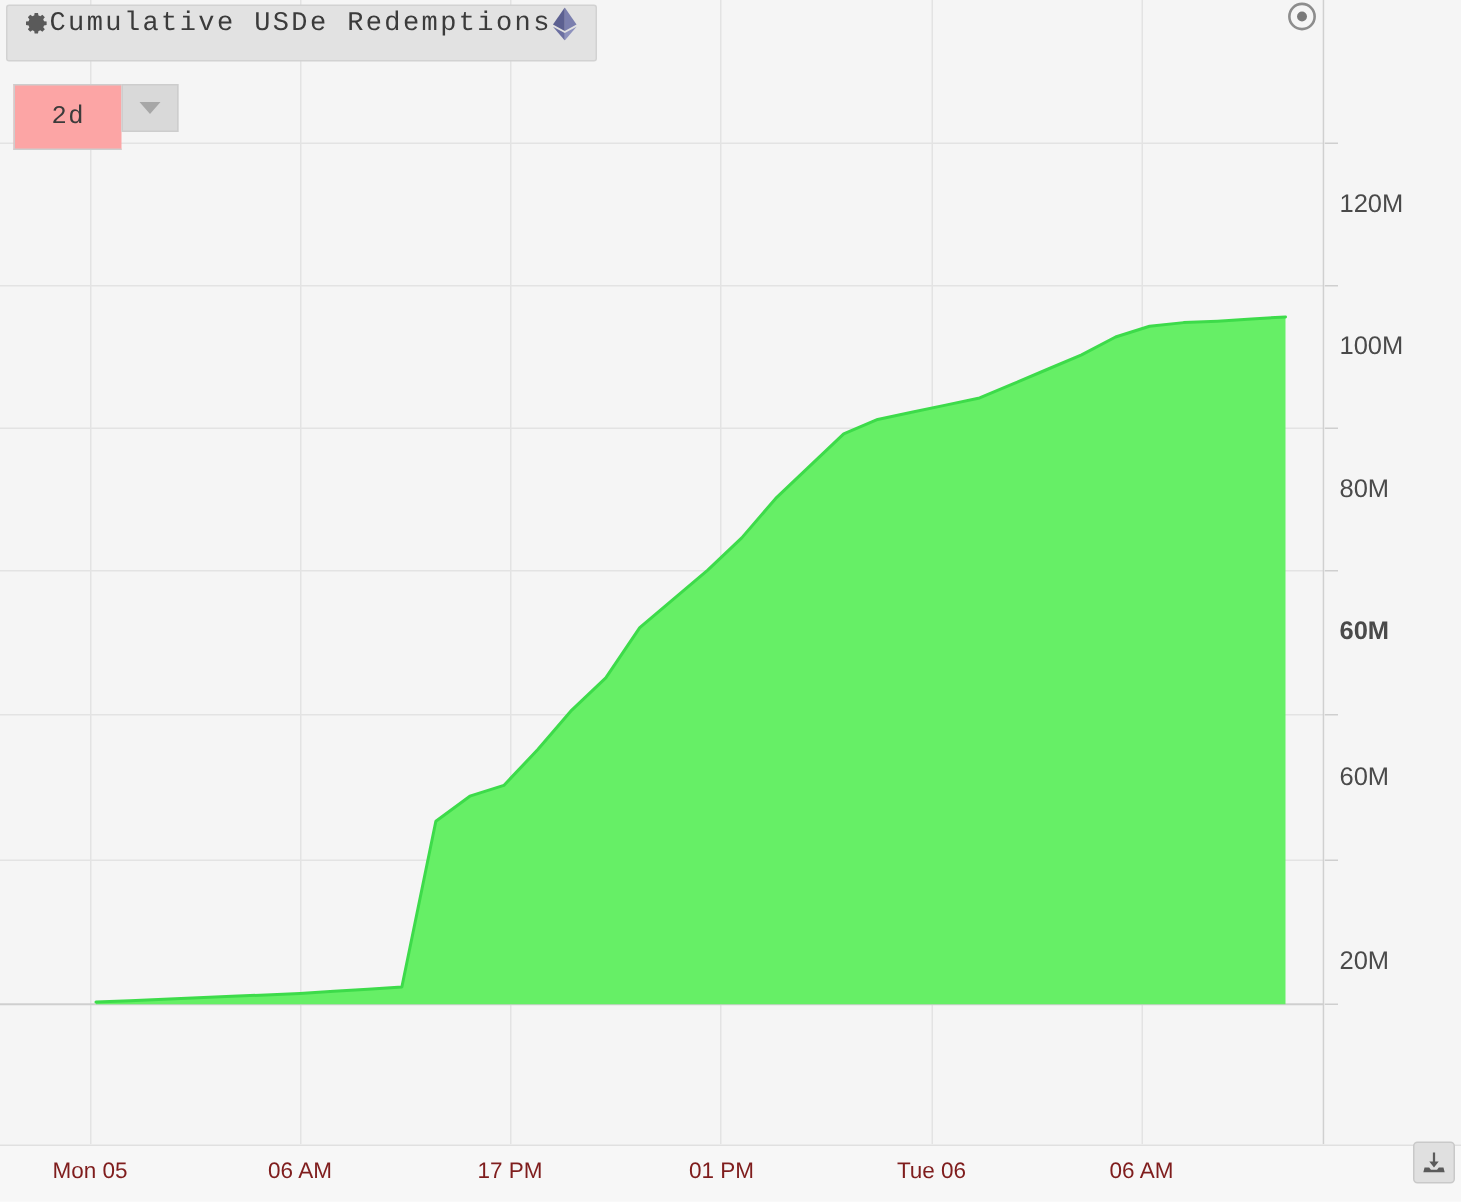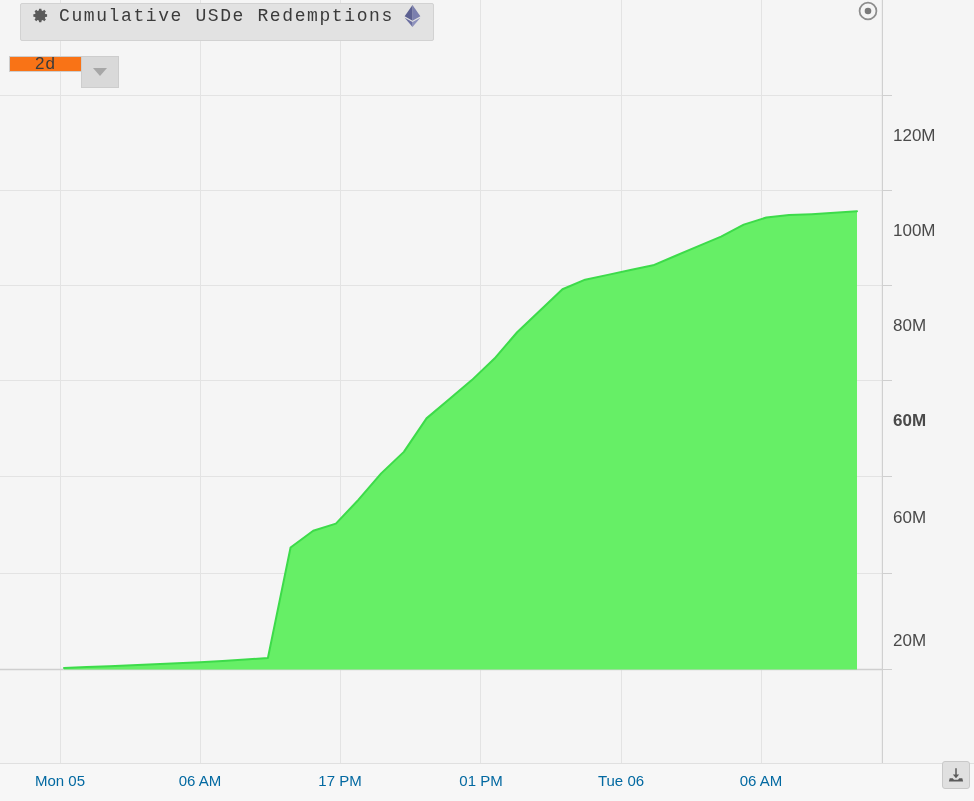--- a/index.html
+++ b/index.html
@@ -50,27 +50,26 @@
   }
   #chart-svg {
     position: absolute;
     left: 0;
     top: 0;
   }
 
   
   #title-bar {
     position: absolute;
-    left: 20px;
+    left: 4px;
     top: 3px;
     height: 38px;
     box-sizing: border-box;
     display: flex;
     align-items: center;
-    gap: 10px;
     padding: 0 12px 13px 11px;
     background: #e2e2e2;
     border: 1px solid #d2d2d2;
     border-radius: 2px;
     z-index: 40;
   }
   #title-text {
     font-family: "Liberation Mono", "DejaVu Sans Mono", monospace;
     font-size: 18px;
     letter-spacing: 1.6px;
@@ -93,29 +92,29 @@
   
   #range-selector {
     position: absolute;
     left: 9px;
     top: 56px;
     display: flex;
     z-index: 40;
   }
   #range-value {
     width: 72px;
-    height: 16px;
-    box-sizing: border-box;
-    background: #f97316;
+    height: 44px;
+    box-sizing: border-box;
+    background: #fca5a5;
     border: 1px solid #cdcdcd;
     border-right: none;
     display: flex;
     align-items: center;
     justify-content: center;
-    font-family: Liberation Sans, sans-serif;
+    font-family: Liberation Mono, monospace;
     font-size: 17px;
     letter-spacing: 1px;
     color: #3b3b3b;
   }
   #range-caret {
     width: 38px;
     height: 32px;
     box-sizing: border-box;
     background: #d9d9d9;
     border: 1px solid #cdcdcd;
@@ -148,21 +147,21 @@
     font-size: 17px;
     color: #4a4a4a;
     white-space: nowrap;
     transform: translateY(-50%);
     margin-top: 41px;
   }
   .x-tick-label {
     position: absolute;
     top: 772px;
     font-size: 15px;
-    color: #0369a1;
+    color: #7f1d1d;
     white-space: nowrap;
     transform: translateX(-50%);
   }
 
   
   #download-button {
     position: absolute;
     left: 942px;
     top: 761px;
     width: 28px;

